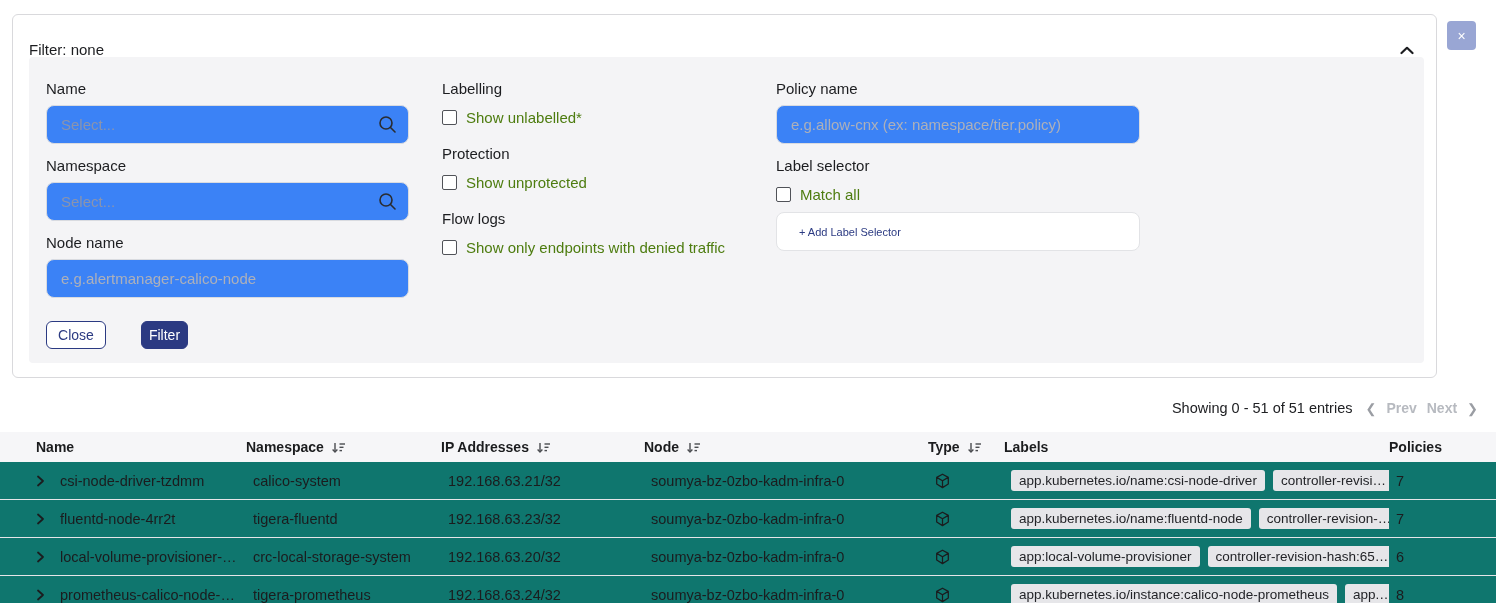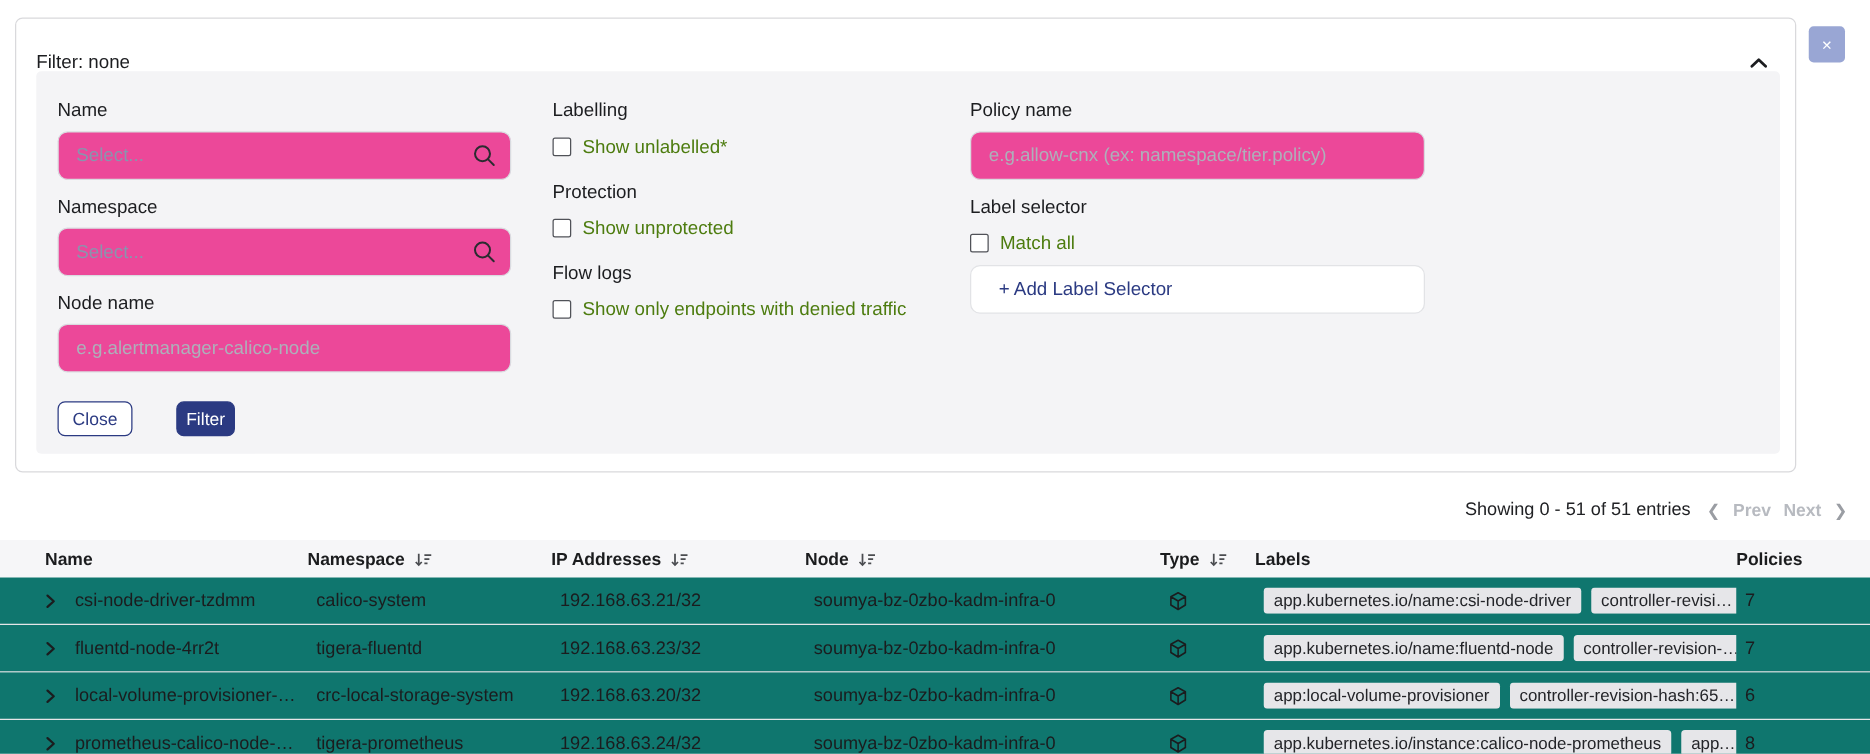--- a/index.html
+++ b/index.html
@@ -20,38 +20,38 @@
   .panel-body { position:absolute; left:16px; top:42px; width:1395px; height:306px;
     background:#f4f4f6; border-radius:4px; }
   .col { position:absolute; top:21px; }
   .col-left  { left:17px;  width:363px; }
   .col-mid   { left:413px; width:340px; }
   .col-right { left:747px; width:364px; }
 
   .field-label { font-size:15px; line-height:22px; color:#1c1d20; margin-bottom:5px; }
   .field { margin-bottom:11px; }
   .input-wrap { position:relative; }
-  .text-input { width:100%; height:39px; background:#ec4899; border:1px solid #d9dbe0;
+  .text-input { width:100%; height:39px; background:#3b82f6; border:1px solid #d9dbe0;
     border-radius:8px; padding:0 38px 0 14px; font-size:15px; color:#1c1d20;
     font-family:"Liberation Sans", sans-serif; outline:none; }
   .text-input.plain { padding-right:4px; }
   .text-input::placeholder { color:#adb0ba; }
   .text-input.select-like::placeholder { color:#8a94ae; }
   .search-icon { position:absolute; right:12px; top:10px; width:19px; height:19px; }
 
   .group { margin-bottom:15px; }
   .group-label { font-size:15px; line-height:22px; margin-bottom:6px; }
   .checkbox-row { display:flex; align-items:center; gap:9px; height:22px; cursor:pointer; }
   .checkbox { width:15px; height:15px; background:#fff; border:1.5px solid #505258;
     border-radius:2px; flex:none; }
   .checkbox-label { font-size:15px; color:#4d7c0f; }
 
   .add-selector-btn { margin-top:7px; width:364px; height:39px; background:#fff;
     border:1px solid #e2e3e6; border-radius:8px; display:flex; align-items:center;
-    padding-left:22px; font-size:15px; color:#2b3a82; cursor:pointer;
+    padding-left:22px; font-size:11px; color:#2b3a82; cursor:pointer;
     font-family:"Liberation Sans", sans-serif; }
 
   .btn-row { display:flex; gap:19px; margin-top:23px; }
   .btn { height:28px; border-radius:6px; font-size:14px; cursor:pointer;
     font-family:"Liberation Sans", sans-serif; display:flex; align-items:center; justify-content:center; }
   .btn-close { width:60px; background:#fff; border:1.5px solid #2b3a82; color:#2b3a82; }
   .btn-filter { width:47px; background:#2b3a82; border:1px solid #2b3a82; color:#fff;margin-left:16px; }
 
   
   .pagination { position:absolute; top:396px; right:18px; height:24px;

